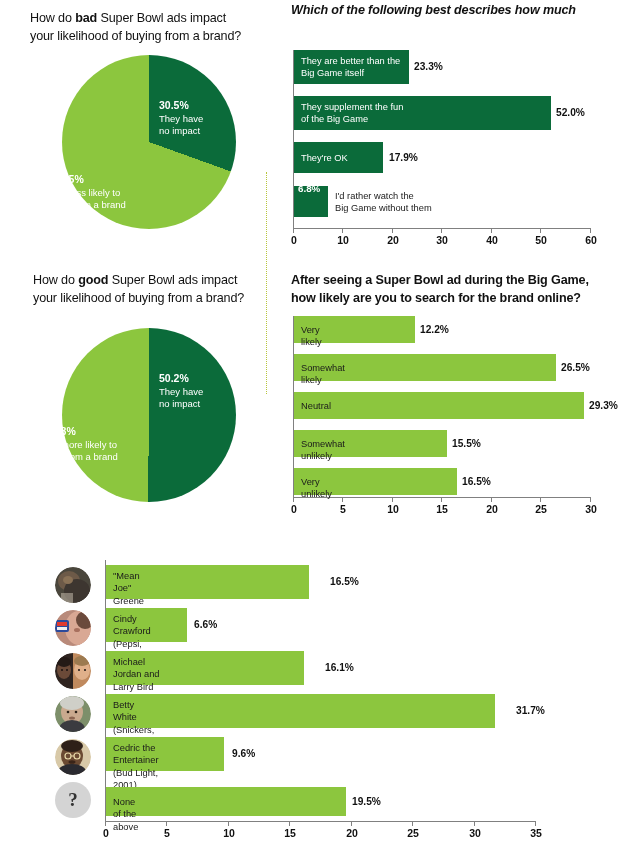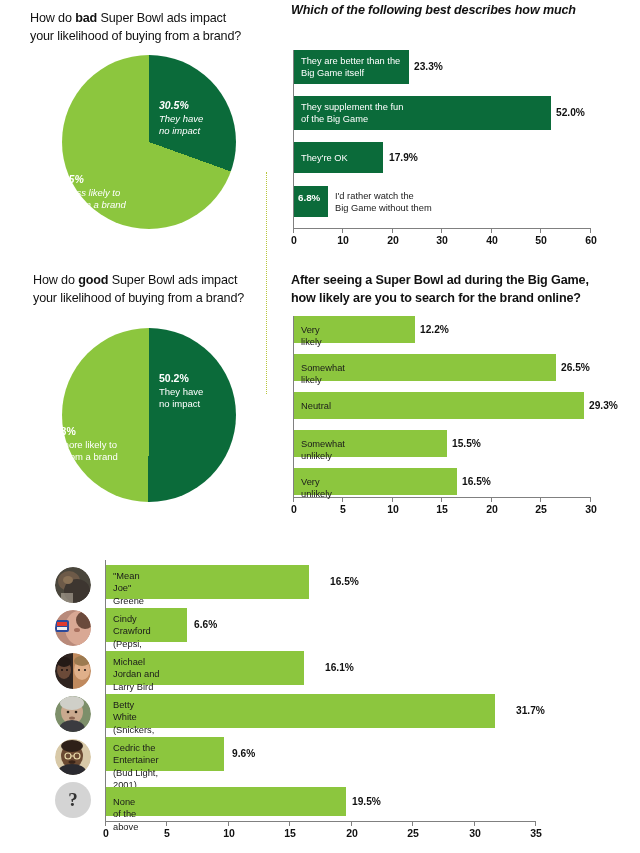--- a/index.html
+++ b/index.html
@@ -114,21 +114,21 @@
 
 <div class="page">
 
   <div class="panel" style="left:30px; top:10px; width:230px;">
     <div class="qtitle">
       <span class="norm">How do </span><span>bad</span><span class="norm"> Super Bowl ads impact</span><br>
       <span class="norm">your likelihood of buying from a brand?</span>
     </div>
   </div>
 
-  <div class="pie-wrap" style="left:62px; top:55px; width:174px; height:174px;font-style:italic;">
+  <div class="pie-wrap" style="left:62px; top:55px; width:174px; height:174px;">
 
     <div class="pie" style="left:0; top:0; width:174px; height:174px;
          background: conic-gradient(from 0deg, #0b6b3a 0deg 109.8deg, #8cc63e 109.8deg 360deg);"></div>
     <div class="pie-label on-dark" style="left:97px; top:44px; width:76px;">
       <span class="pct">30.5%</span>
       <span>They have<br>no impact</span>
     </div>
     <div class="pie-label on-light" style="left:-8px; top:118px; width:112px;">
       <span class="pct">69.5%</span>
       <span>I'm less likely to<br>buy from a brand</span>
@@ -171,21 +171,21 @@
     <div class="bar" style="left:294px; top:96px; width:257px; height:34px; background:#0b6b3a;"></div>
     <div class="bar-inner-label" style="left:301px; top:101px; width:240px; color:#ffffff;">They supplement the fun
 of the Big Game</div>
     <div class="bar-value" style="left:556px; top:107px;">52.0%</div>
 
     <div class="bar" style="left:294px; top:142px; width:89px; height:31px; background:#0b6b3a;"></div>
     <div class="bar-inner-label" style="left:301px; top:152px; width:84px; color:#ffffff;">They're OK</div>
     <div class="bar-value" style="left:389px; top:152px;">17.9%</div>
 
     <div class="bar" style="left:294px; top:186px; width:34px; height:31px; background:#0b6b3a;"></div>
-    <div class="bar-val-inside" style="left:298px; top:192px;text-align:right;">6.8%</div>
+    <div class="bar-val-inside" style="left:298px; top:183px;text-align:right;">6.8%</div>
     <div class="bar-out-label" style="left:335px; top:190px; width:150px;">I'd rather watch the
 Big Game without them</div>
   </div>
 
   <div class="panel" style="left:33px; top:272px; width:230px;">
     <div class="qtitle">
       <span class="norm">How do </span><span>good</span><span class="norm"> Super Bowl ads impact</span><br>
       <span class="norm">your likelihood of buying from a brand?</span>
     </div>
   </div>

